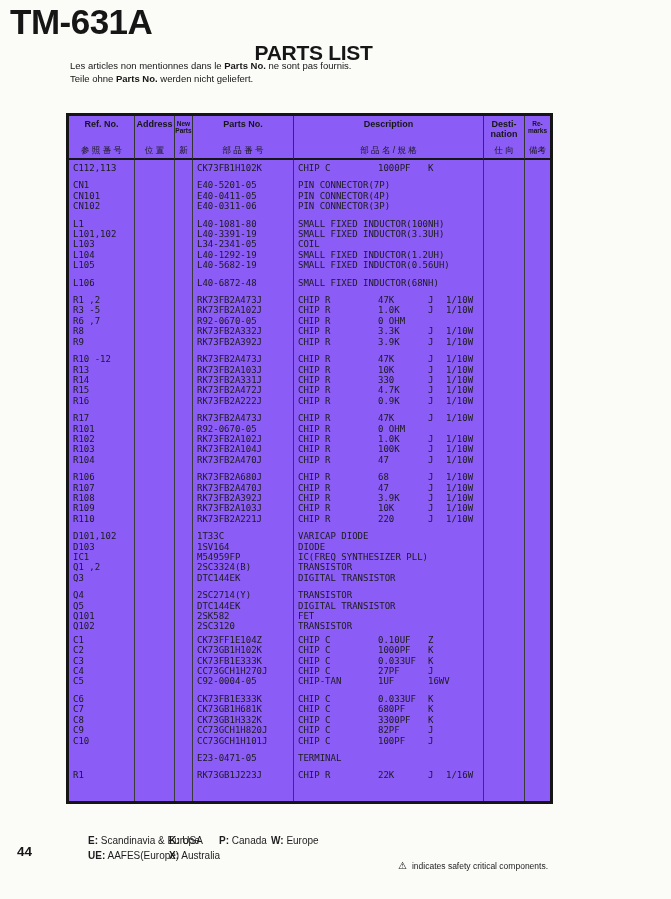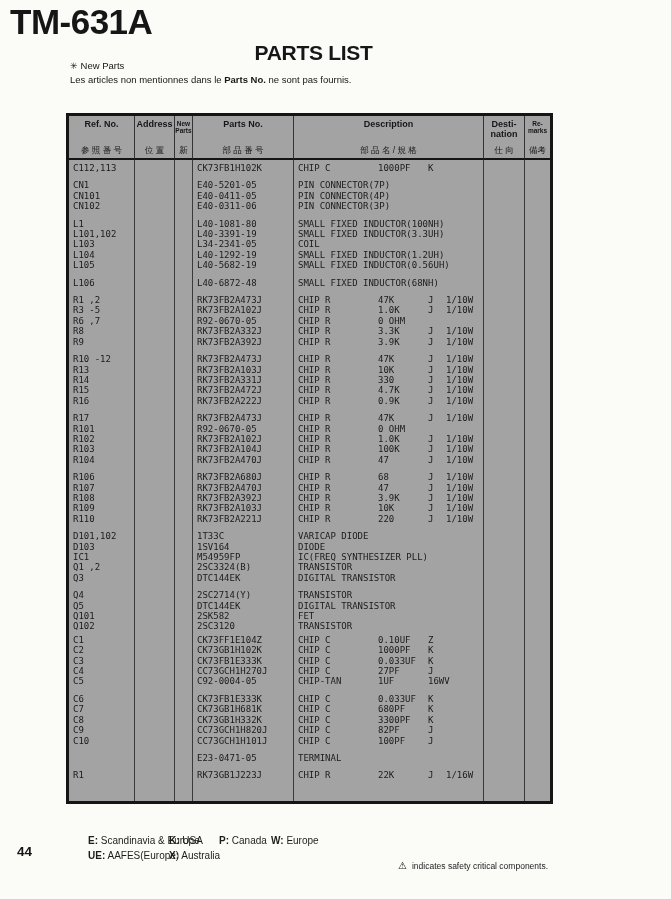--- a/index.html
+++ b/index.html
@@ -16,21 +16,21 @@
   .ptitle{
     position:absolute;left:-22px;top:41px;width:671px;text-align:center;
     font-size:21px;font-weight:700;letter-spacing:-.3px;
   }
   .notes{position:absolute;left:70px;top:59px;font-size:9.5px;line-height:13.3px;}
   .notes b{font-weight:700}
   .npmark{font-size:9px;margin-right:3px}
   
   .ptable{
     position:absolute;left:66px;top:113px;width:481px;
-    border:3px solid #151515;background:#a3a3a3;
+    border:3px solid #151515;background:#8b5cf6;
     display:grid;grid-template-columns:66px 40px 18px 101px 190px 41px 25px;
     align-content:start;
   }
   .hc{
     box-sizing:border-box;height:44px;
     border-right:1px solid #333;border-bottom:2px solid #151515;
     display:flex;flex-direction:column;justify-content:space-between;
     text-align:center;padding:4px 0 3px;
   }
   .hc.last{border-right:none}
@@ -65,22 +65,22 @@
 </style>
 </head>
 <body>
 
 <div class="page">
 
   <div class="model">TM-631A</div>
   <div class="ptitle">PARTS LIST</div>
 
   <div class="notes">
-    <div class="note"><span class="npmark">✳</span><span>New Parts</span></div>
     <div class="note"><span>Les articles non mentionnes dans le </span><b>Parts No.</b><span> ne sont pas fournis.</span></div>
+    <div class="note"><span>Teile ohne </span><b>Parts No.</b><span> werden nicht geliefert.</span></div>
   </div>
 
   <div class="ptable" id="ptable">
     <div class="hc">
       <div class="en">Ref.  No.</div>
       <div class="jp">参 照 番 号</div>
     </div>
     <div class="hc">
       <div class="en">Address</div>
       <div class="jp">位  置</div>

